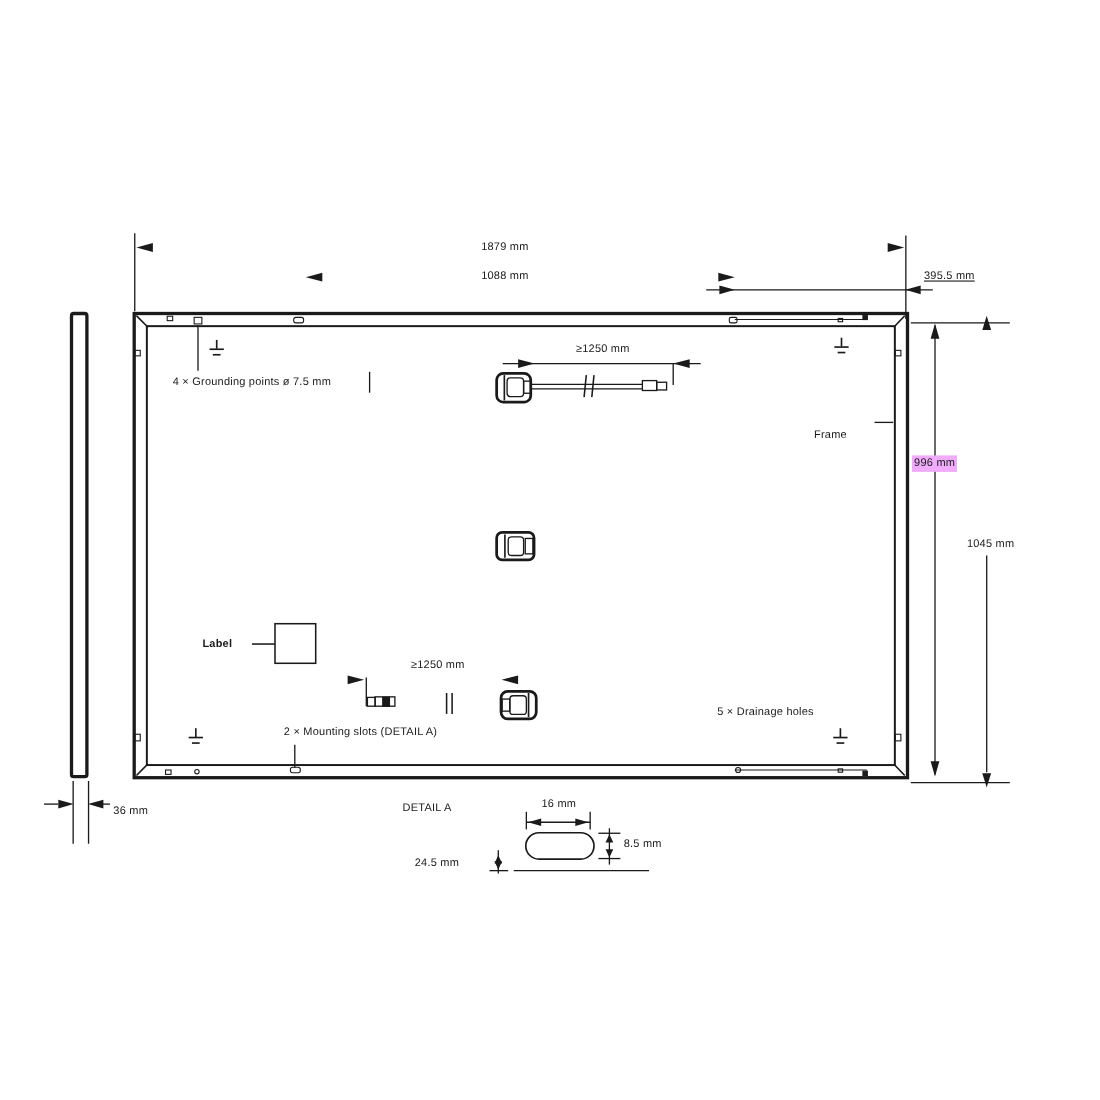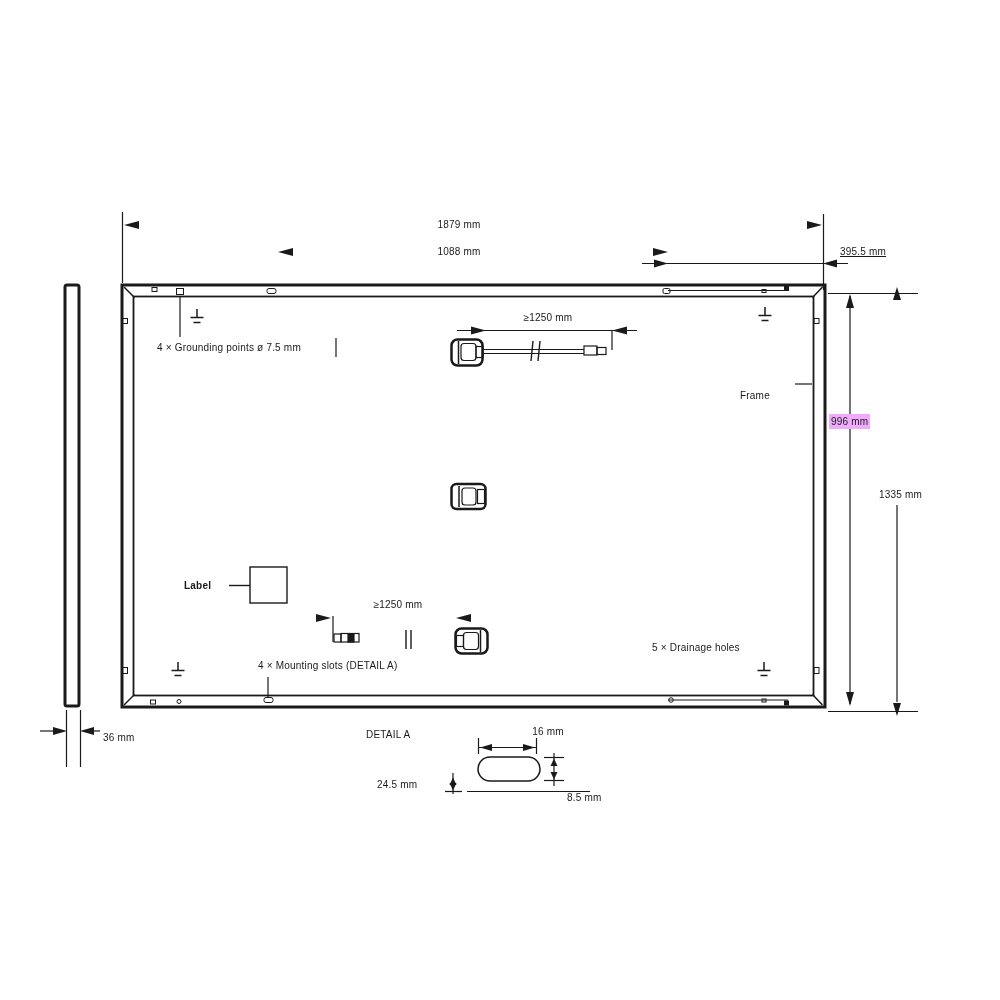--- a/index.html
+++ b/index.html
@@ -205,24 +205,24 @@
   </g>
 </svg>
 
 <div class="txt center" style="left:459px;top:217px;">1879 mm</div>
 <div class="txt center" style="left:459px;top:244px;text-align:center;">1088 mm</div>
 <div class="txt" style="left:840px;top:244px;text-decoration:underline;">395.5 mm</div>
 <div class="txt center" style="left:548px;top:310px;">≥1250 mm</div>
 <div class="txt" style="left:157px;top:340px;">4 × Grounding points ø 7.5 mm</div>
 <div class="txt" style="left:740px;top:376px;margin-top:12px;">Frame</div>
 <div class="txt bg" style="left:829px;top:414px;">996 mm</div>
-<div class="txt" style="left:879px;top:487px;">1335 mm</div>
+<div class="txt" style="left:879px;top:487px;">1045 mm</div>
 <div class="txt" style="left:184px;top:578px;font-weight:bold;">Label</div>
 <div class="txt center" style="left:398px;top:597px;">≥1250 mm</div>
 <div class="txt" style="left:652px;top:640px;">5 × Drainage holes</div>
-<div class="txt" style="left:258px;top:658px;">4 × Mounting slots (DETAIL A)</div>
+<div class="txt" style="left:258px;top:658px;">2 × Mounting slots (DETAIL A)</div>
 <div class="txt" style="left:103px;top:730px;">36 mm</div>
 <div class="txt" style="left:366px;top:727px;">DETAIL A</div>
-<div class="txt center" style="left:508px;top:724px;margin-left:40px;">16 mm</div>
-<div class="txt" style="left:567px;top:760px;margin-top:30px;">8.5 mm</div>
+<div class="txt center" style="left:508px;top:724px;">16 mm</div>
+<div class="txt" style="left:567px;top:760px;">8.5 mm</div>
 <div class="txt" style="left:377px;top:777px;text-align:center;">24.5 mm</div>
 
 </div>
 
 </body></html>

